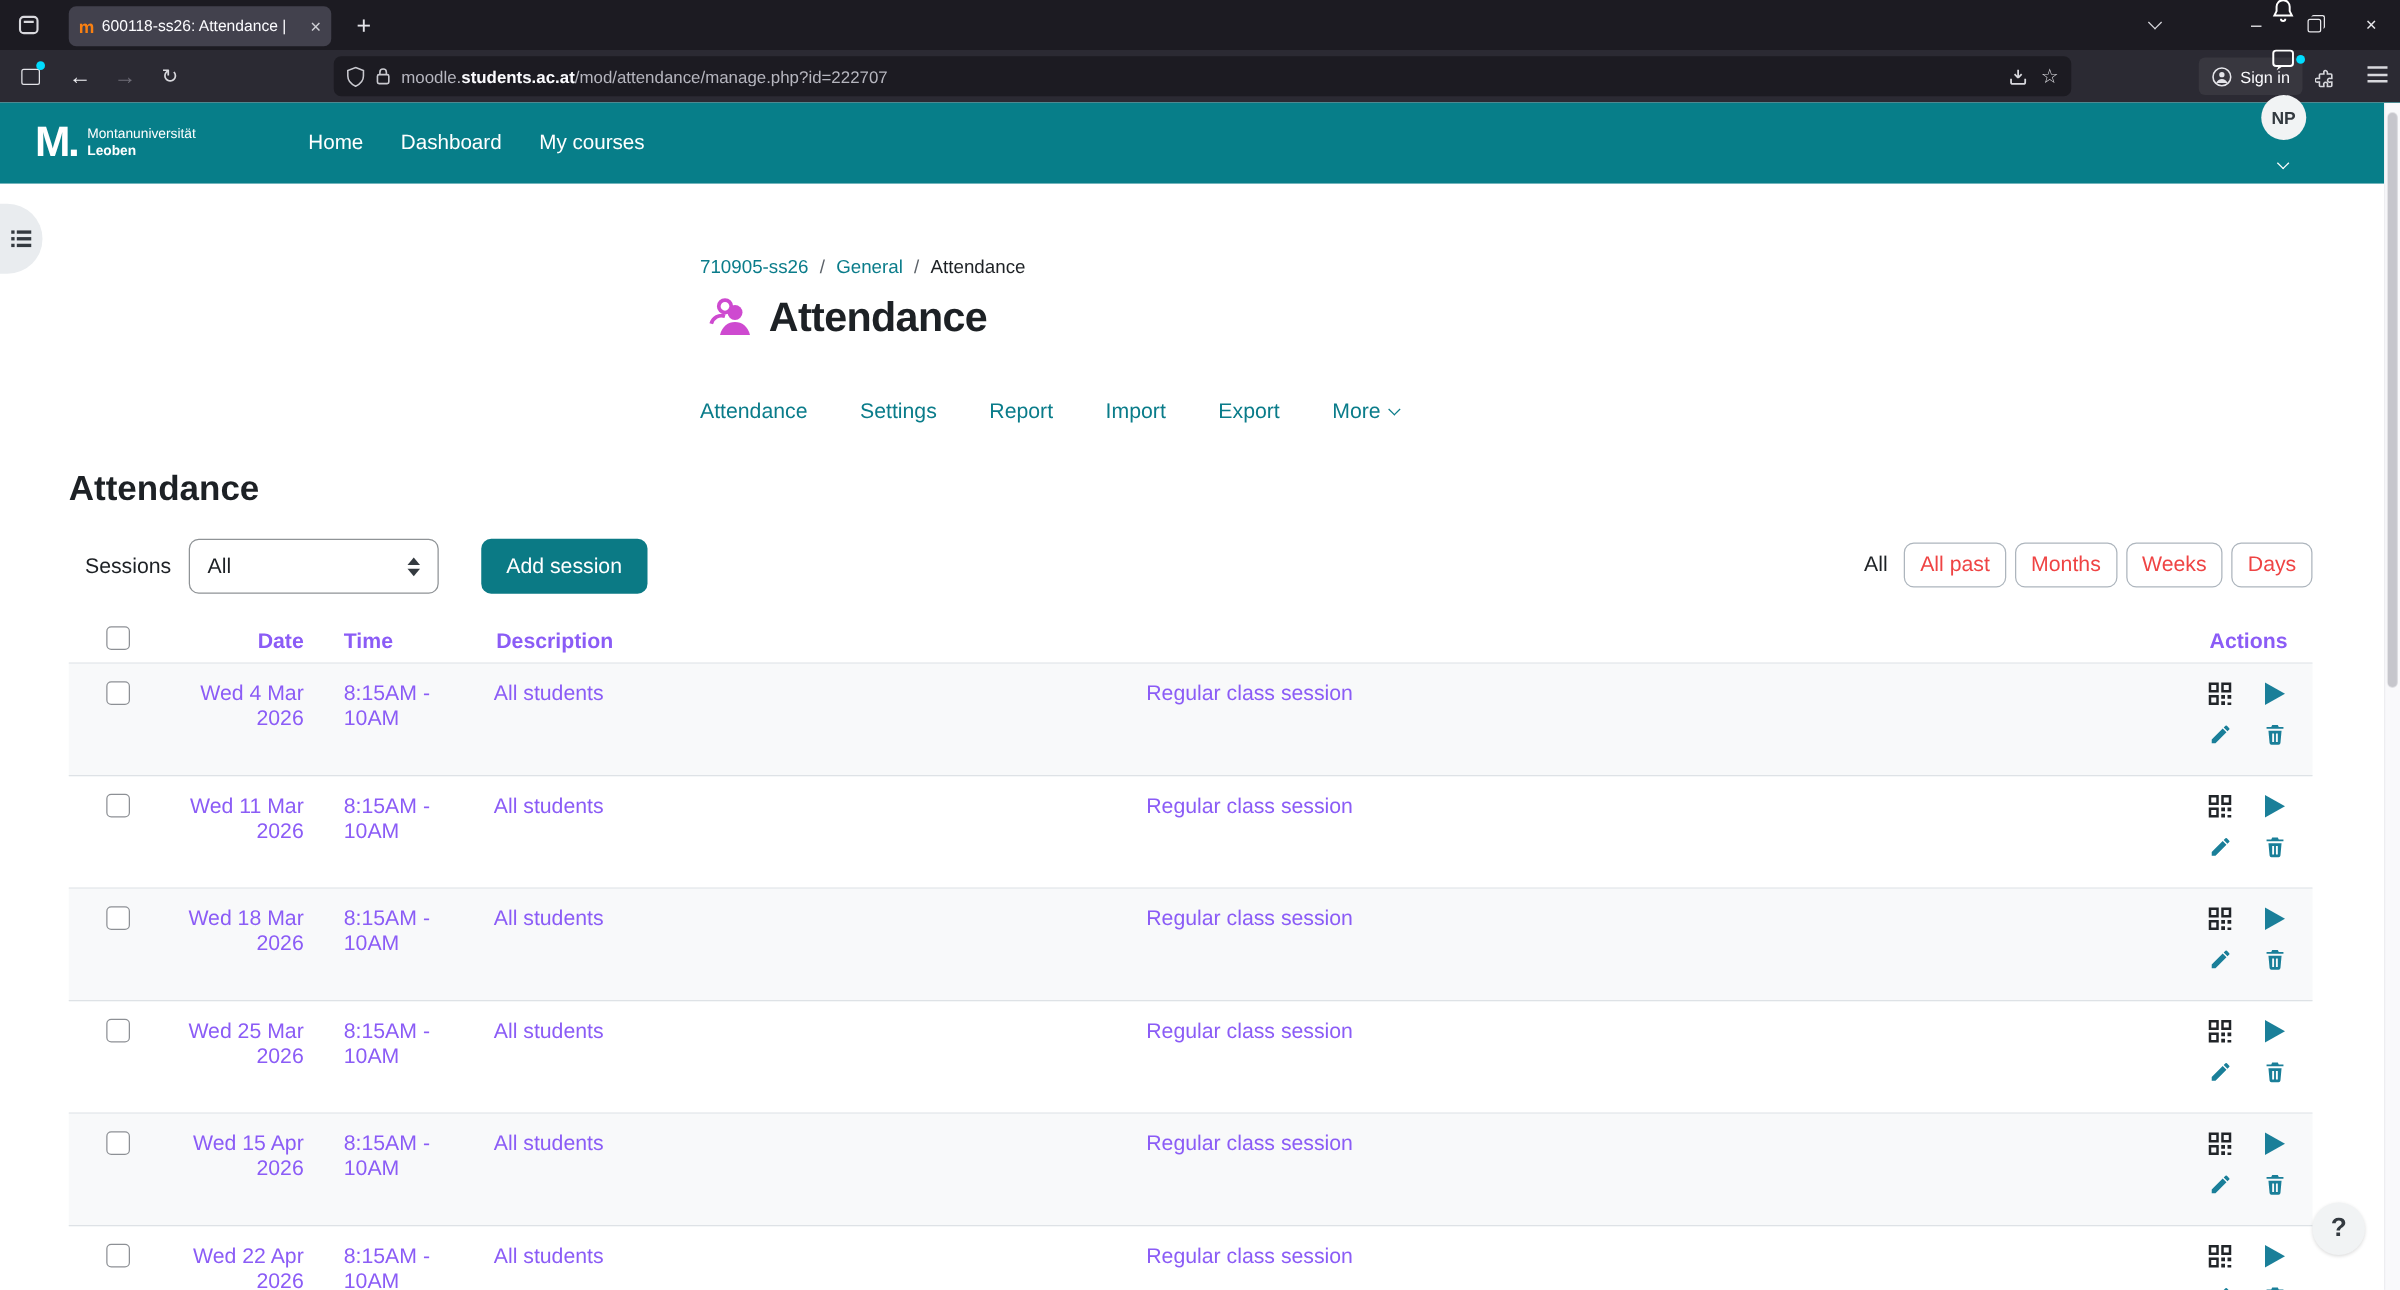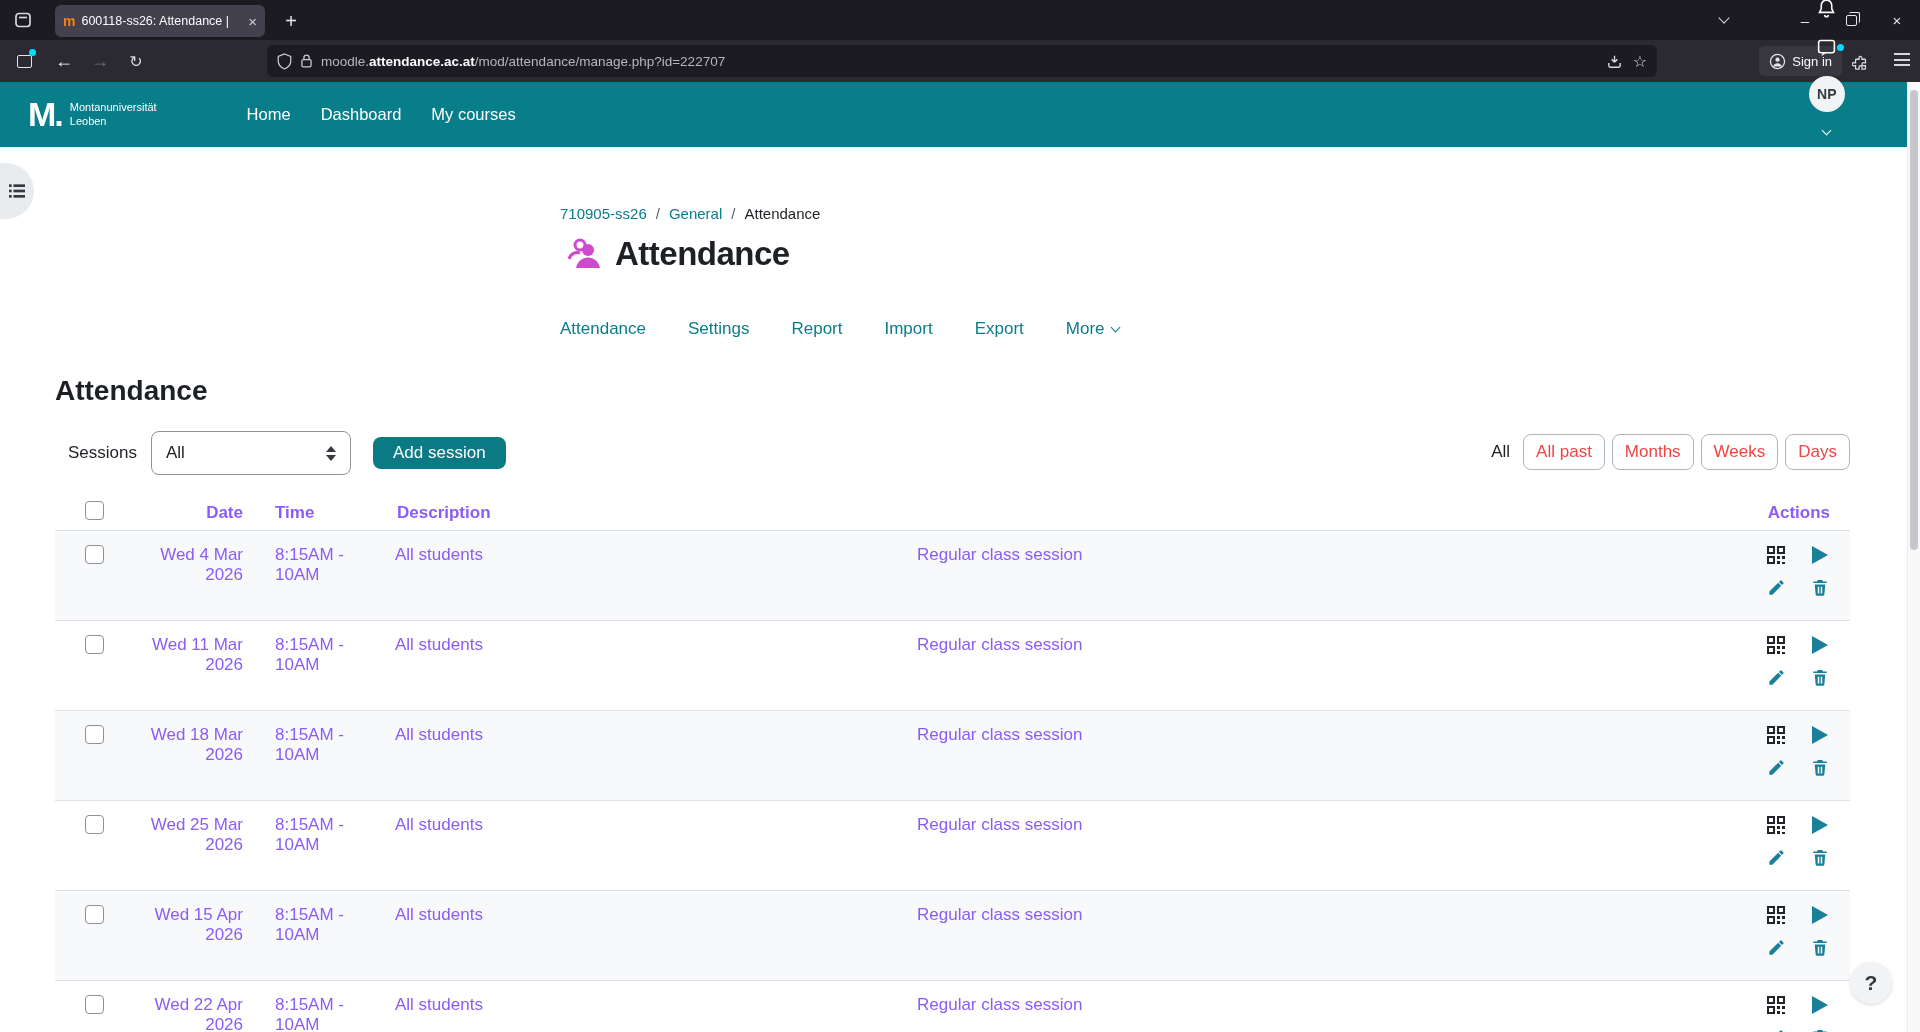--- a/index.html
+++ b/index.html
@@ -47,21 +47,21 @@
   .ext-btn { position:absolute; right:44px; top:7px; }
   .burger { position:absolute; right:10px; top:13px; width:16px; height:13px;
             border-top:2px solid #d8d8dd; border-bottom:2px solid #d8d8dd; }
   .burger::before{ content:""; display:block; margin-top:3.5px; border-top:2px solid #d8d8dd; }
 
   
   .mheader { height:65px; background:#077e89; display:flex; align-items:center; padding:0 28px; color:#fff; position:relative; }
   .brand { display:flex; align-items:center; gap:8px; }
   .brand-m { font-size:34px; font-weight:bold; line-height:0.9; letter-spacing:-2px; }
   .brand-txt { font-size:11px; line-height:1.25; }
-  .brand-txt .l2 { font-weight:normal; }
+  .brand-txt .l2 { font-weight:bold; }
   .mnav { display:flex; gap:30px; margin-left:90px; font-size:16.5px; }
   .mnav a { color:#fff; text-decoration:none; }
   .mh-right { position:absolute; right:28px; display:flex; align-items:center; gap:18px;flex-direction:column; }
   .avatar { width:36px; height:36px; border-radius:50%; background:#f1f3f4; color:#343a40; font-size:14px; font-weight:bold;
             display:flex; align-items:center; justify-content:center; }
   .chev-w { display:inline-block; width:7px; height:7px; border-right:1.6px solid #fff; border-bottom:1.6px solid #fff;
             transform:rotate(45deg); margin-top:-3px; }
   .vdiv { width:1px; height:38px; background:rgba(255,255,255,.55); margin:0 4px; }
   .editmode { display:flex; align-items:center; gap:10px; font-size:16.5px; }
   .toggle { width:46px; height:24px; border-radius:12px; background:#015660; border:1px solid #02434b; position:relative; }
@@ -82,22 +82,22 @@
             transform:rotate(45deg); margin-top:-4px; }
   .section-heading { position:absolute; left:55px; top:228px; font-size:28px; font-weight:800; color:#1d2125; }
   .controls { position:absolute; left:68px; top:284px; display:flex; align-items:center; gap:14px; }
   .ctrl-label { font-size:17px; color:#1d2125; }
   .select { width:200px; height:44px; border:1px solid #8f9396; border-radius:8px; background:#fff;
             display:flex; align-items:center; justify-content:space-between; padding:0 14px; font-size:17px; color:#1d2125; }
   .sel-arrows { display:flex; flex-direction:column; gap:3px; }
   .sel-arrows i { display:block; width:0; height:0; border-left:5px solid transparent; border-right:5px solid transparent; }
   .sel-arrows .up { border-bottom:6px solid #343a40; }
   .sel-arrows .dn { border-top:6px solid #343a40; }
-  .btn-primary { height:32px; background:#0b7a85; color:#fff; border:none; border-radius:8px; padding:0 20px;
-                 font-size:17px; font-family:inherit; margin-left:8px; }
+  .btn-primary { height:44px; background:#0b7a85; color:#fff; border:none; border-radius:8px; padding:0 20px;
+                 font-size:17px; font-family:inherit; margin-left:20px; }
   .view-filters { position:absolute; right:70px; top:287px; display:flex; align-items:center; gap:7px; }
   .vf-current { font-size:17px; color:#1d2125; margin-right:6px; }
   .vf-btn { border:1px solid #adb5bd; border-radius:8px; background:#fff; color:#ef4444; font-size:17px;
             font-family:inherit; padding:7px 12px; }
 
   
   .attendance-table { position:absolute; left:55px; top:348px; width:1795px; }
   .t-row { display:flex; border-bottom:1px solid #dee2e6; }
   .t-head { align-items:center; height:36px; font-weight:bold; }
   .t-body-row { height:90px; padding-top:14px; position:relative; }
@@ -162,21 +162,21 @@
   <div class="nav-ico btn-reload">↻</div>
 
   <div class="urlbar">
     <svg width="15" height="17" viewBox="0 0 24 26">
         <path d="M12 1l10 4v7c0 6-4.5 10.5-10 13C6.5 22.5 2 18 2 12V5l10-4z" fill="none" stroke="#c9c9cf" stroke-width="2"></path>
       </svg>
     <svg width="13" height="16" viewBox="0 0 20 24">
         <rect x="3" y="10" width="14" height="11" rx="2" fill="none" stroke="#c9c9cf" stroke-width="2"></rect>
         <path d="M6 10V7a4 4 0 0 1 8 0v3" fill="none" stroke="#c9c9cf" stroke-width="2"></path>
       </svg>
-    <span class="url-text"><span>moodle.</span><b>attendance.ac.at</b><span>/mod/attendance/manage.php?id=222707</span></span>
+    <span class="url-text"><span>moodle.</span><b>students.ac.at</b><span>/mod/attendance/manage.php?id=222707</span></span>
     <span class="urlbar-right">
       <svg width="17" height="17" viewBox="0 0 24 24">
           <path d="M12 4v9m0 0l-4-4m4 4l4-4" stroke="#d8d8dd" stroke-width="2" fill="none"></path>
           <path d="M4 14v4a2 2 0 0 0 2 2h12a2 2 0 0 0 2-2v-4" stroke="#d8d8dd" stroke-width="2" fill="none"></path>
         </svg>
       <span class="star-glyph">☆</span>
     </span>
   </div>
 
   <div class="signin-chip">

